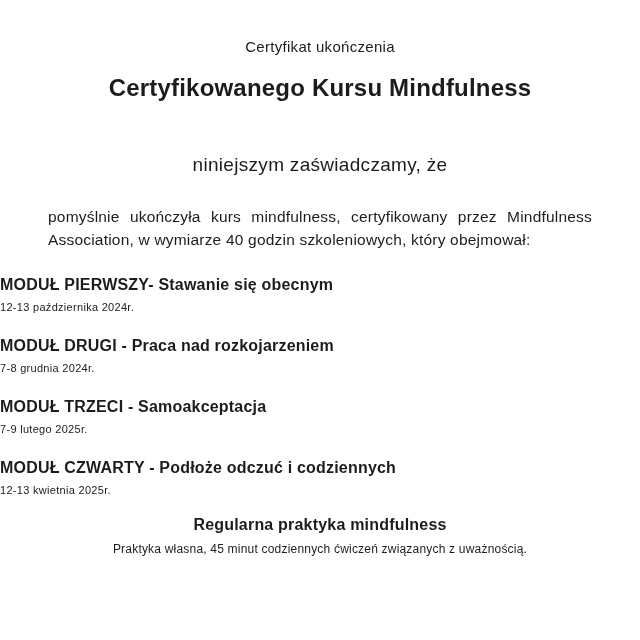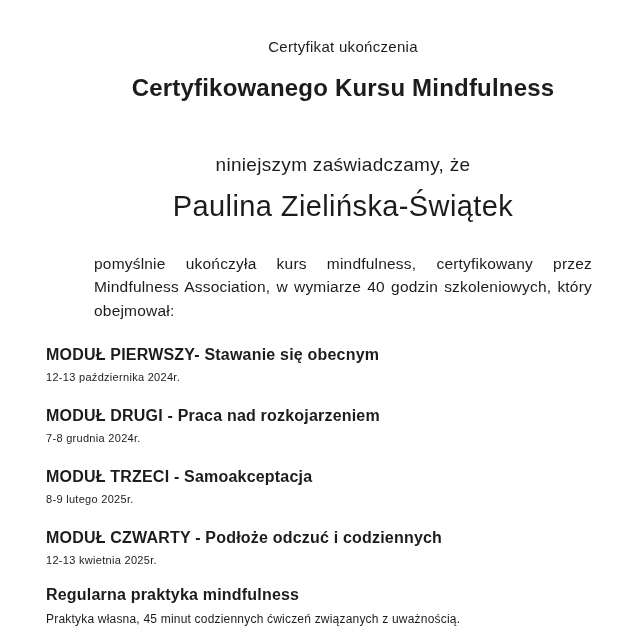--- a/index.html
+++ b/index.html
@@ -12,21 +12,20 @@
     background: #ffffff;
     font-family: "Liberation Sans", sans-serif;
     color: #1c1c1c;
     overflow: hidden;
   }
   .certificate {
     box-sizing: border-box;
     width: 640px;
     height: 504px;
     padding-top: 38px;
-    padding-left: 46px;
   }
   .pretitle {
     text-align: center;
     font-size: 15px;
     letter-spacing: 0.3px;
   }
   .title {
     text-align: center;
     font-size: 24px;
     font-weight: 700;
@@ -61,21 +60,21 @@
     font-size: 16px;
     font-weight: 700;
     letter-spacing: 0.2px;
   }
   .module-date {
     font-size: 11px;
     margin-top: 7px;
     letter-spacing: 0.3px;
   }
   .practice {
-    text-align: left;
+    text-align: center;
     margin-top: 20px;
   }
   .practice-title {
     font-size: 16px;
     font-weight: 700;
     letter-spacing: 0.2px;
   }
   .practice-desc {
     font-size: 12px;
     margin-top: 8px;
@@ -86,37 +85,36 @@
 <body>
 
 <div class="certificate">
 
   <div class="pretitle">Certyfikat ukończenia</div>
 
   <div class="title">Certyfikowanego Kursu Mindfulness</div>
 
   <div class="statement">niniejszym zaświadczamy, że</div>
 
-  <div class="recipient">Paulina Zielińska-Świątek</div>
 
   <div class="description">pomyślnie ukończyła kurs mindfulness, certyfikowany przez Mindfulness Association, w wymiarze 40 godzin szkoleniowych, który obejmował:</div>
 
   <div class="module">
     <div class="module-title">MODUŁ PIERWSZY- Stawanie się obecnym</div>
     <div class="module-date">12-13 października 2024r.</div>
   </div>
 
   <div class="module">
     <div class="module-title">MODUŁ DRUGI - Praca nad rozkojarzeniem</div>
     <div class="module-date">7-8 grudnia 2024r.</div>
   </div>
 
   <div class="module">
     <div class="module-title">MODUŁ TRZECI - Samoakceptacja</div>
-    <div class="module-date">8-9 lutego 2025r.</div>
+    <div class="module-date">7-9 lutego 2025r.</div>
   </div>
 
   <div class="module">
     <div class="module-title">MODUŁ CZWARTY - Podłoże odczuć i codziennych</div>
     <div class="module-date">12-13 kwietnia 2025r.</div>
   </div>
 
   <div class="practice">
     <div class="practice-title">Regularna praktyka mindfulness</div>
     <div class="practice-desc">Praktyka własna, 45 minut codziennych ćwiczeń związanych z uważnością.</div>

